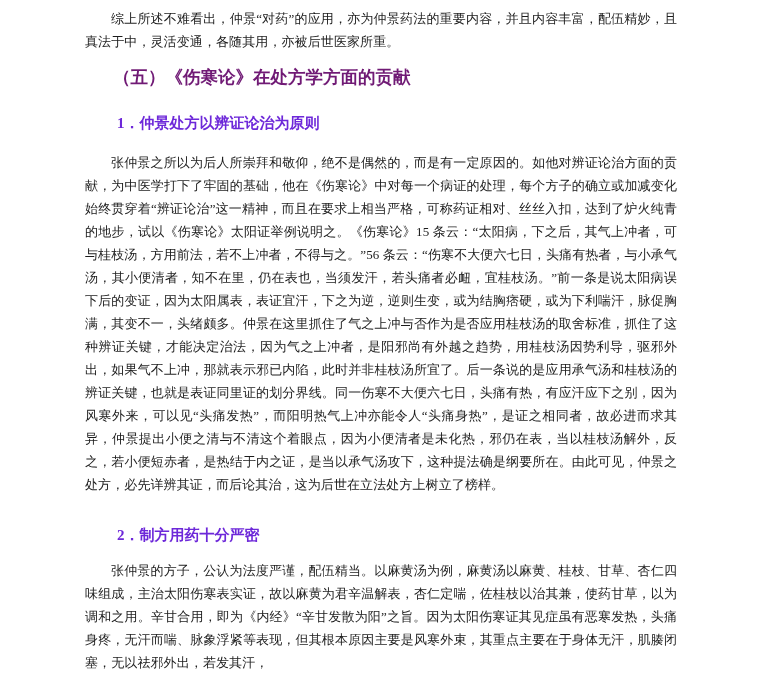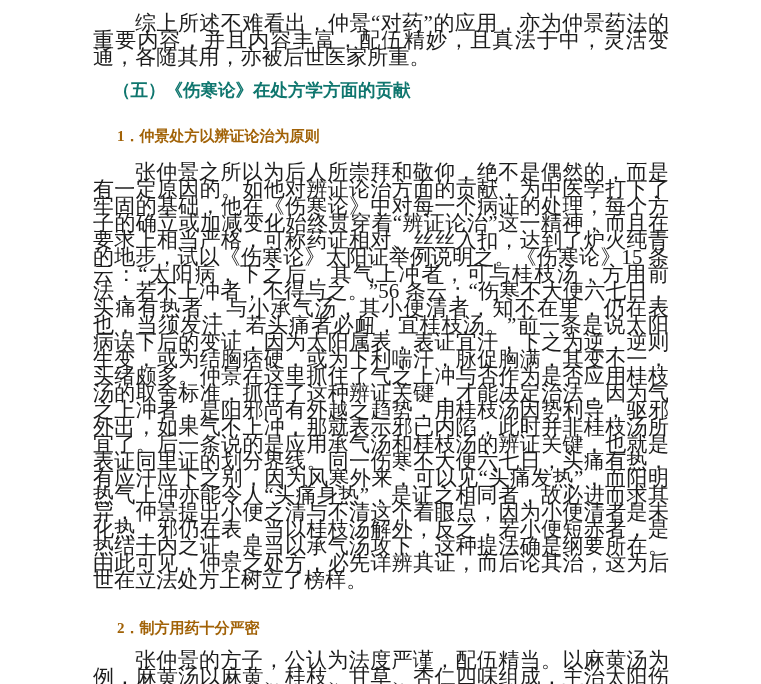--- a/index.html
+++ b/index.html
@@ -15,43 +15,43 @@
   .page {
     box-sizing: border-box;
     width: 761px;
     height: 684px;
     padding: 7px 84px 0 85px;
     font-family: "Liberation Serif", "DejaVu Serif", serif;
     color: #1c1c1c;
     background: #ffffff;
   }
   p.body-text {
-    margin: 8px;
-    font-size: 21px;
-    line-height: 17px;
+    margin: 0;
+    font-size: 13px;
+    line-height: 23px;
     text-align: justify;
     text-indent: 2em;
     letter-spacing: 0.1px;
     word-break: break-all;
   }
   h2.section-heading {
     margin: 13px 0 3px 0;
     padding-left: 28px;
     font-size: 17.5px;
     line-height: 22px;
     font-weight: bold;
-    color: #0f766e;
+    color: #701a75;
   }
   h3.sub-heading {
     margin: 0;
     padding-left: 32px;
     font-size: 15px;
     line-height: 19px;
     font-weight: bold;
-    color: #a16207;
+    color: #6d28d9;
   }
   #subheading-1 { margin-top: 26px; }
   #paragraph-1  { margin-top: 18px; }
   #subheading-2 { margin-top: 30px; }
   #paragraph-2  { margin-top: 14px; }
 </style>
 </head>
 <body>
 
 <div class="page">

